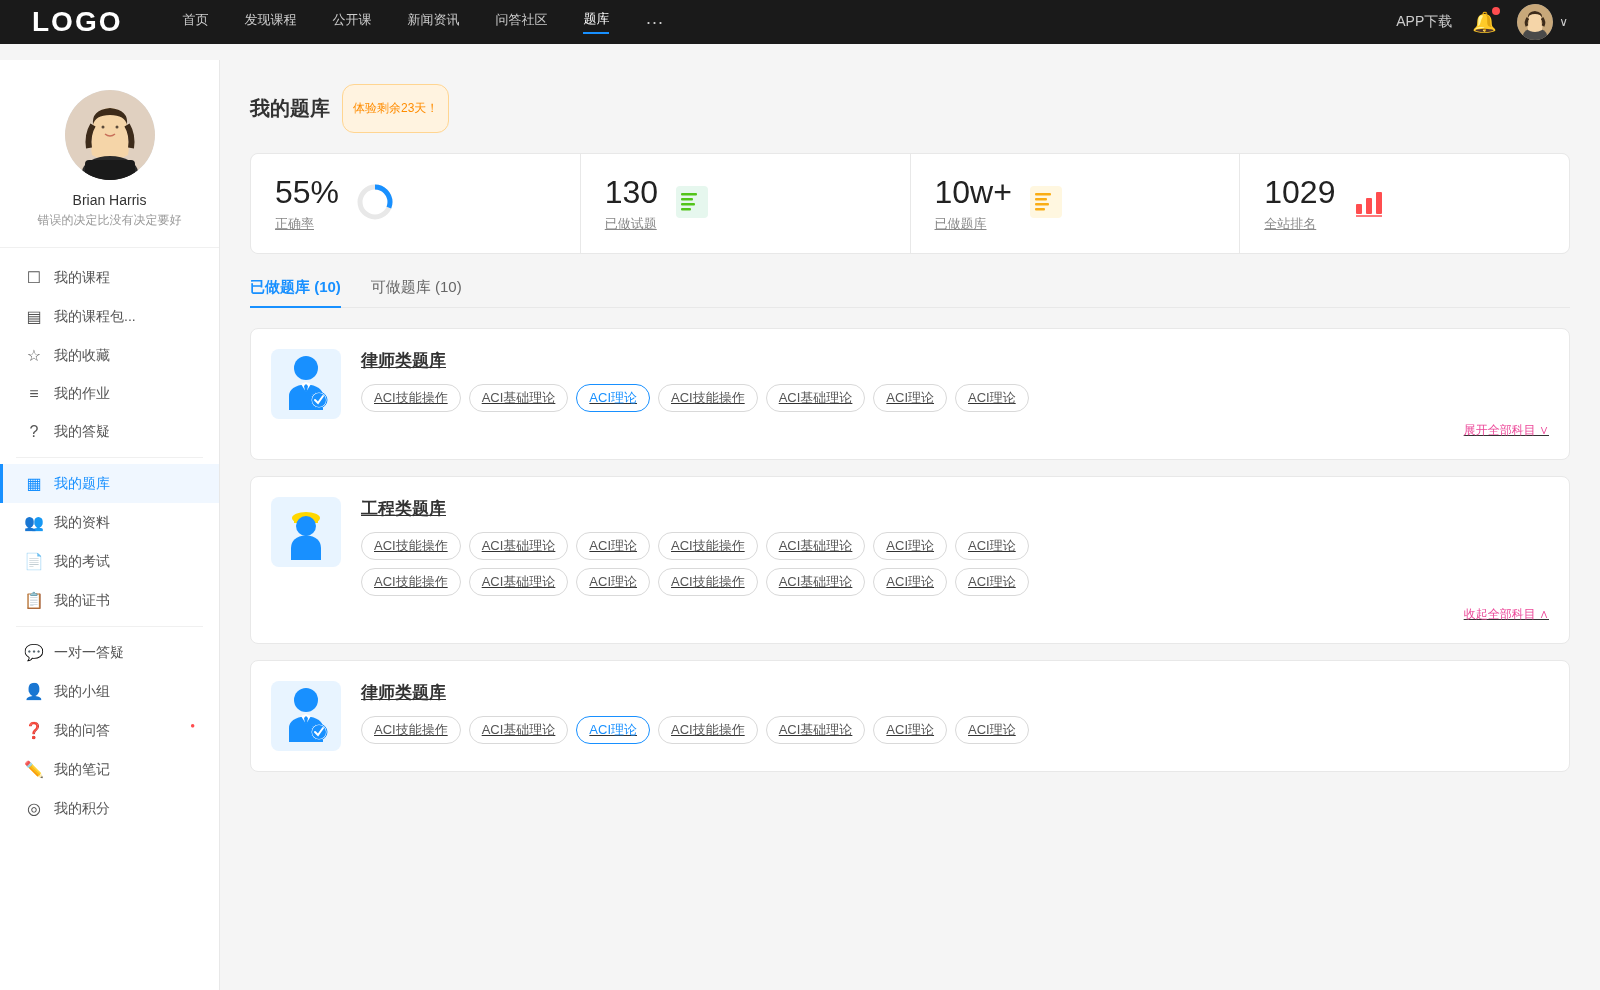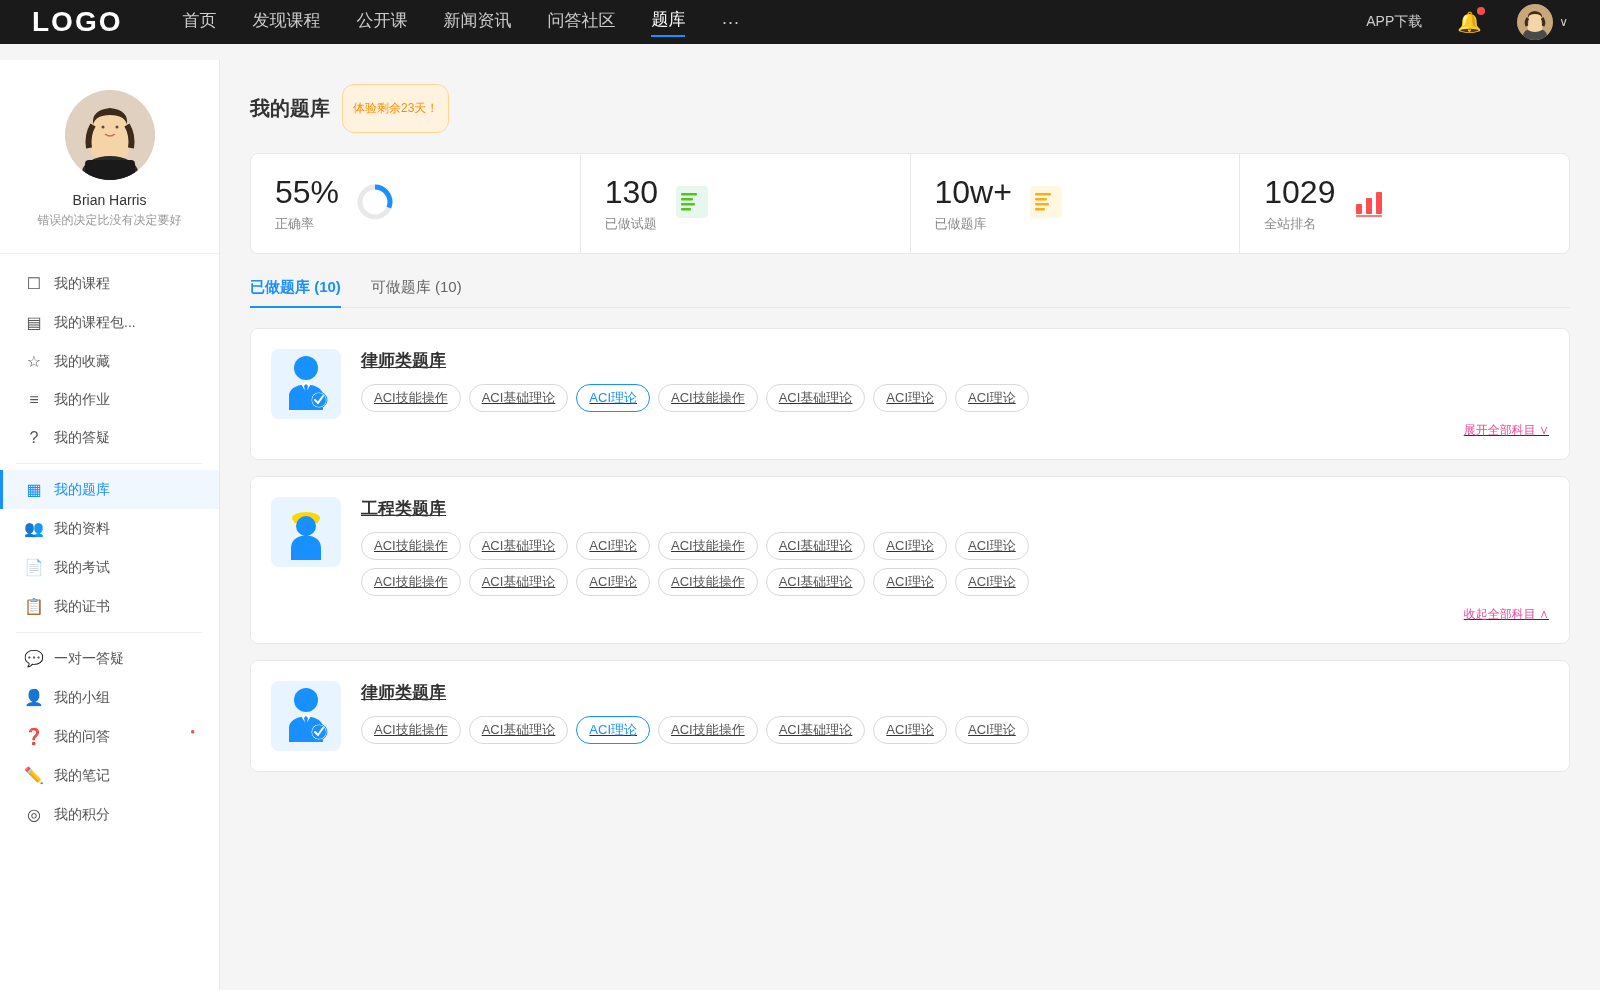--- a/index.html
+++ b/index.html
@@ -24,34 +24,34 @@
       margin-right: 60px;
     }
     .navbar-nav {
       display: flex;
       align-items: center;
       gap: 36px;
       flex: 1;
     }
     .nav-item {
       color: #ccc;
-      font-size: 17px;
+      font-size: 13px;
       cursor: pointer;
       padding-bottom: 4px;
       position: relative;
     }
     .nav-item.active {
       color: white;
       border-bottom: 2px solid #1890ff;
     }
     .nav-dots { color: #ccc; font-size: 18px; cursor: pointer; }
     .navbar-right {
       display: flex;
       align-items: center;
-      gap: 35px;
+      gap: 20px;
     }
     .app-download { color: #ccc; font-size: 14px; cursor: pointer; }
     .bell-icon {
       color: #ccc;
       font-size: 20px;
       cursor: pointer;
       position: relative;
     }
     .bell-badge {
       position: absolute;
@@ -86,21 +86,21 @@
       width: 220px;
       background: white;
       padding: 30px 0 20px;
       flex-shrink: 0;
       border-right: 1px solid #e8e8e8;
     }
     .profile-section {
       display: flex;
       flex-direction: column;
       align-items: center;
-      padding: 0 20px 24px;
+      padding: 0 20px 18px;
       border-bottom: 1px solid #f0f0f0;
     }
     .profile-avatar {
       width: 90px; height: 90px;
       border-radius: 50%;
       background: #ddd;
       overflow: hidden;
       margin-bottom: 12px;
       position: relative;
     }
@@ -168,21 +168,21 @@
       margin-bottom: 24px;
     }
     .stat-item {
       background: white;
       padding: 20px 24px;
       display: flex;
       align-items: center;
       gap: 16px;
     }
     .stat-value { font-size: 32px; font-weight: 400; color: #222; }
-    .stat-label { font-size: 13px; color: #888; margin-top: 4px; }
+    .stat-label { font-size: 13px; color: #888; margin-top: 4px; text-decoration: underline; }
 
     
     .tabs-bar {
       display: flex;
       gap: 30px;
       margin-bottom: 20px;
       border-bottom: 1px solid #e8e8e8;
     }
     .tab-item {
       font-size: 15px;

